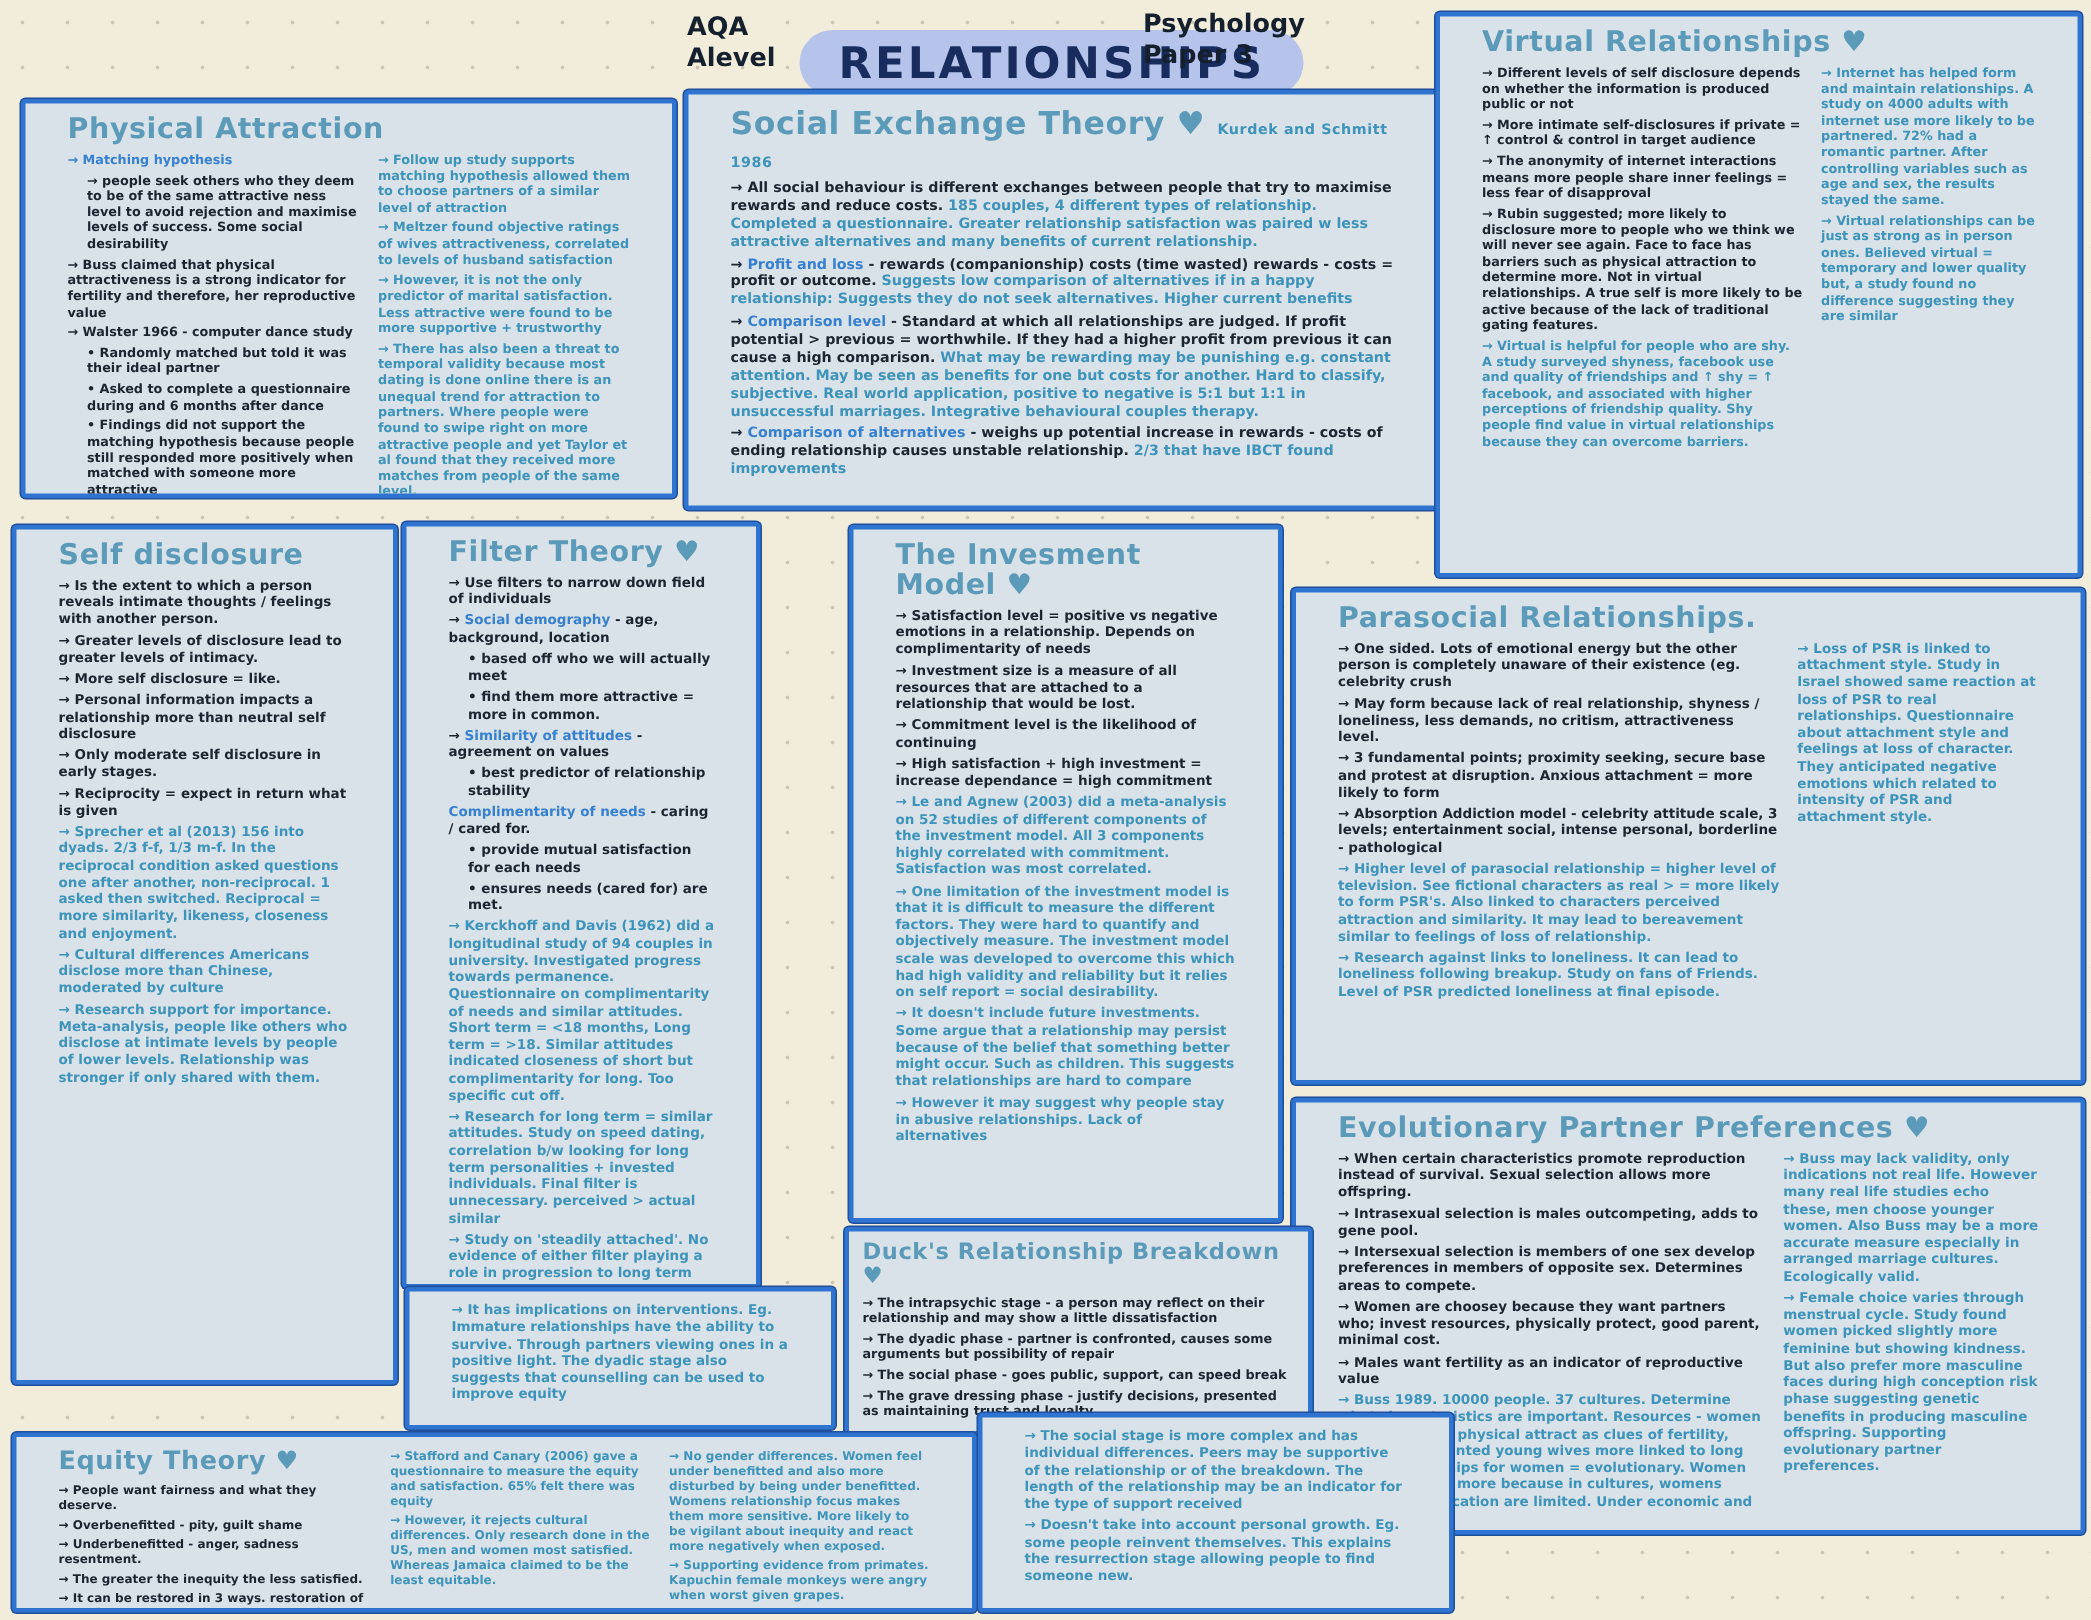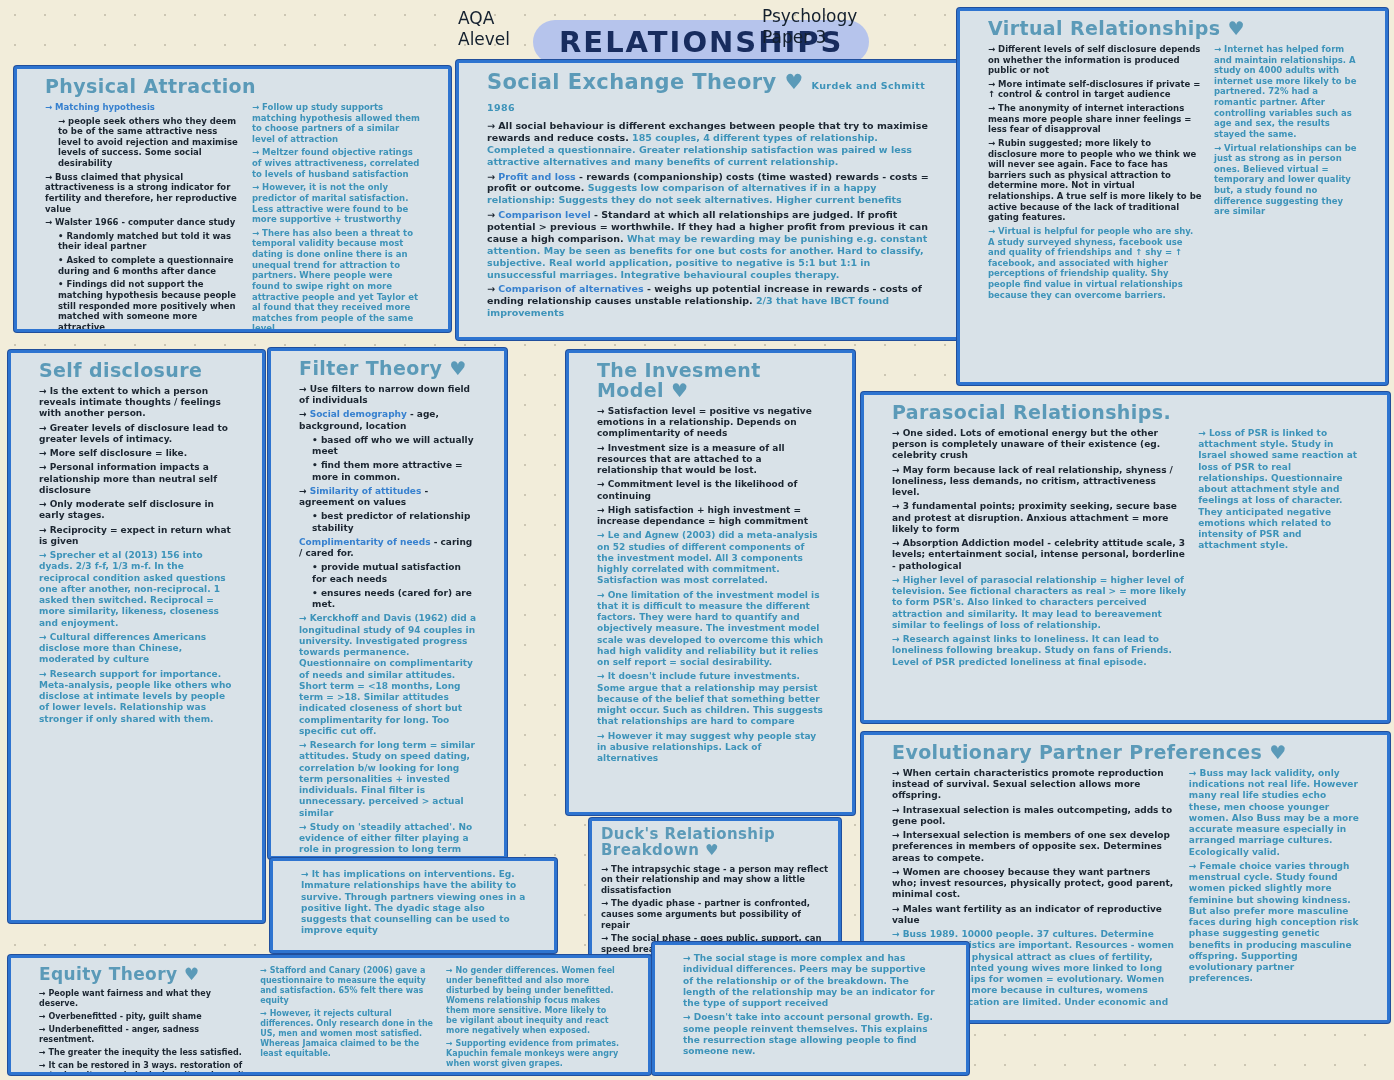--- a/index.html
+++ b/index.html
@@ -40,21 +40,21 @@
   .fs80 .notes{font-size:8px;}
   .fs95 .notes{font-size:9.5px;}
   .note{margin:0 0 3px 0;}
   .note span{white-space:pre-wrap;}
   .c-k{color:#1b2530;font-weight:600;}
   .c-b{color:#3680cf;font-weight:800;}
   .c-t{color:#3d93b9;font-weight:600;text-align:right;}
   .ind-1{margin-left:13px;}
   
   .hand-label{
-    position:absolute;color:#14202e;font-weight:400;font-size:17px;line-height:1.25;
+    position:absolute;color:#14202e;font-weight:700;font-size:17px;line-height:1.25;
   }
   #page-title{
     position:absolute;left:533px;top:20px;
     background:#b6c4ec;color:#182c5e;
     font-weight:800;font-size:29px;letter-spacing:2px;
     padding:5px 26px;border-radius:26px;
   }
 </style>
 </head>
 <body>
@@ -194,21 +194,21 @@
           <div class="note ind-0"><span class="c-k">→ Males want fertility as an indicator of reproductive value</span></div>
           <div class="note ind-0"><span class="c-t">→ Buss 1989. 10000 people. 37 cultures. Determine what characteristics are important. Resources - women want ambition, physical attract as clues of fertility, youth - men wanted young wives more linked to long term relationships for women = evolutionary. Women value economy more because in cultures, womens status and education are limited. Under economic and social terms.</span></div>
         </div>
       <div class="col notes">
           <div class="note ind-0"><span class="c-t">→ Buss may lack validity, only indications not real life. However many real life studies echo these, men choose younger women. Also Buss may be a more accurate measure especially in arranged marriage cultures. Ecologically valid.</span></div>
           <div class="note ind-0"><span class="c-t">→ Female choice varies through menstrual cycle. Study found women picked slightly more feminine but showing kindness. But also prefer more masculine faces during high conception risk phase suggesting genetic benefits in producing masculine offspring. Supporting evolutionary partner preferences.</span></div>
         </div>
     </div>
   </section>
 
-  <section class="box small fs85" style="left:563px;top:818px;width:252px;height:139px;padding:6px 9px;margin-left:26px;">
+  <section class="box small fs85" style="left:563px;top:818px;width:312px;height:139px;padding:6px 9px;">
     <h2>Duck's Relationship Breakdown ♥</h2>
     <div class="notes">
         <div class="note ind-0"><span class="c-k">→ The intrapsychic stage - a person may reflect on their relationship and may show a little dissatisfaction</span></div>
         <div class="note ind-0"><span class="c-k">→ The dyadic phase - partner is confronted, causes some arguments but possibility of repair</span></div>
         <div class="note ind-0"><span class="c-k">→ The social phase - goes public, support, can speed break</span></div>
         <div class="note ind-0"><span class="c-k">→ The grave dressing phase - justify decisions, presented as maintaining trust and loyalty</span></div>
       </div>
   </section>
 
   <section class="box" style="left:652px;top:942px;width:317px;height:133px;">

